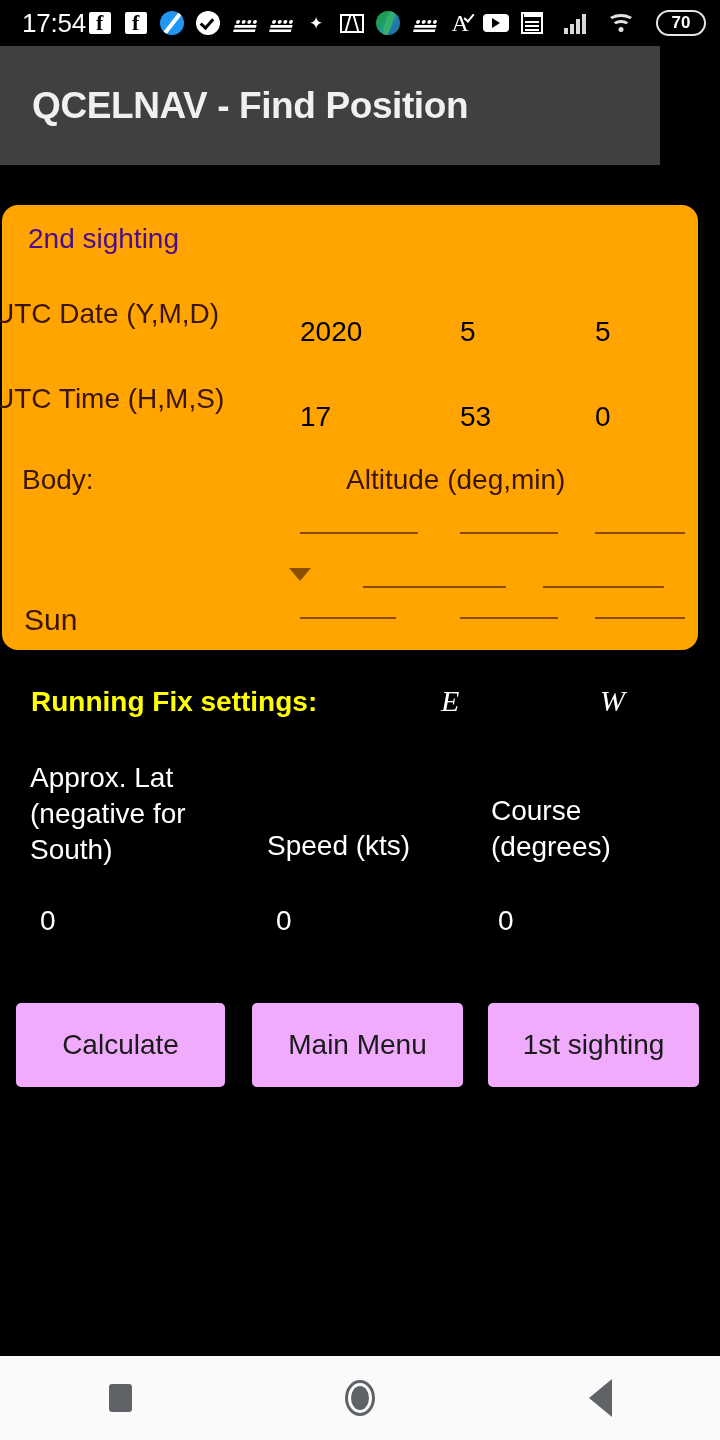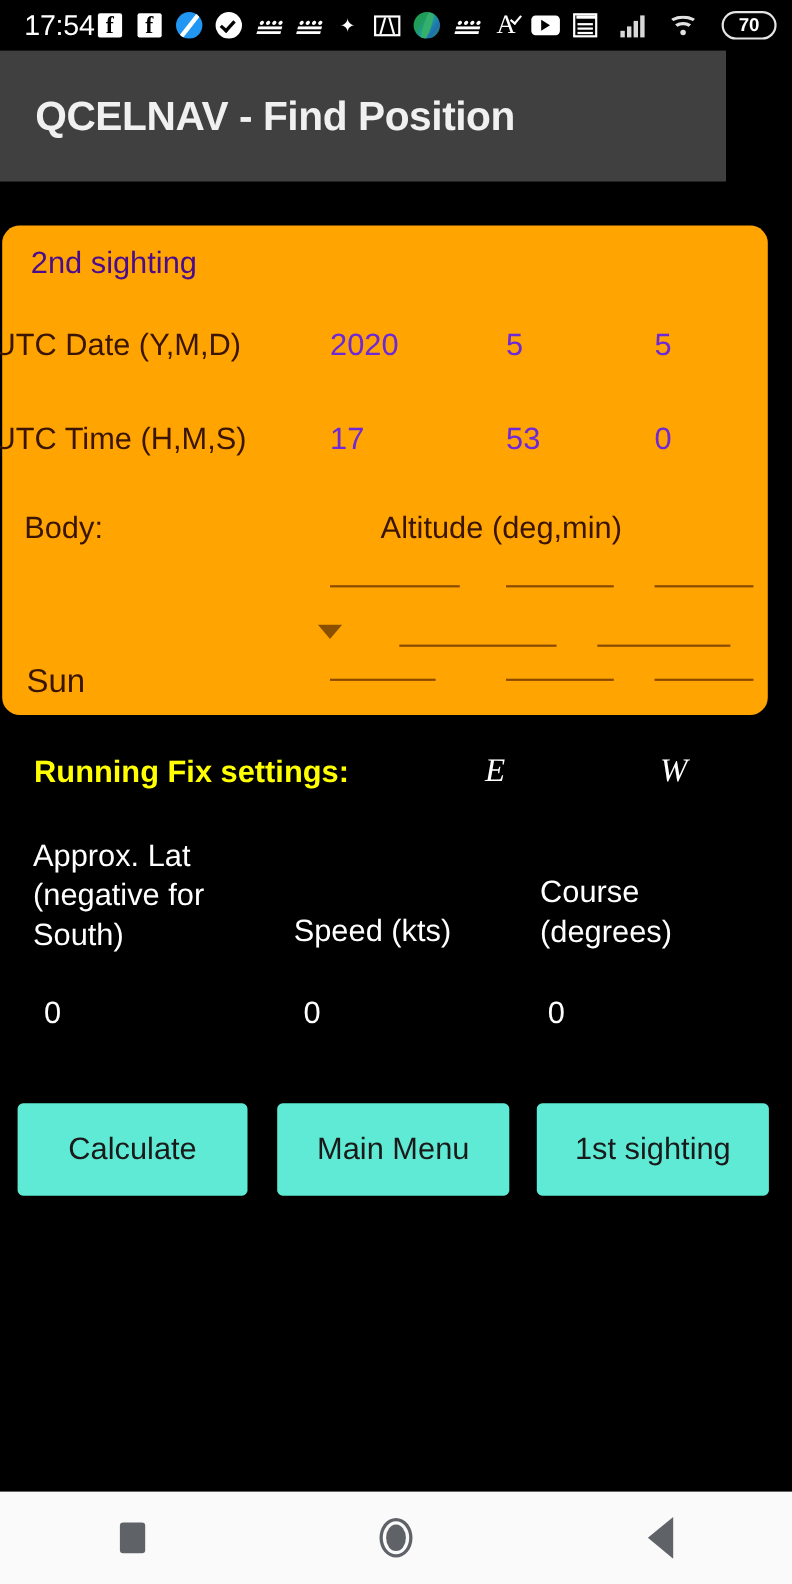--- a/index.html
+++ b/index.html
@@ -309,22 +309,23 @@
     font-size: 28px;
     white-space: nowrap;
   }
   .lbl-date { left: -8px;  top: 93px; }
   .lbl-time { left: -8px;  top: 178px; }
   .lbl-body { left: 20px;  top: 259px; }
   .lbl-alt  { left: 344px; top: 259px; }
 
   .fieldval {
     position: absolute;
-    color: #6d28d9;
-    font-size: 28px;
+    color: #000000;
+    font-size: 28px;
+    margin-top: 18px;
   }
   .fieldline {
     position: absolute;
     height: 2px;
     background: #8a4b00;
   }
 
   .sun-value {
     position: absolute;
     left: 24px;
@@ -381,21 +382,21 @@
   }
   .cv-lat    { left: 40px; }
   .cv-speed  { left: 276px; }
   .cv-course { left: 498px; }
 
   
   .btn {
     position: absolute;
     top: 1003px;
     height: 84px;
-    background: #5eead4;
+    background: #f0abfc;
     border: none;
     border-radius: 5px;
     color: #1a1a1a;
     font-size: 28px;
     font-family: "Liberation Sans", sans-serif;
     display: flex;
     align-items: center;
     justify-content: center;
     box-sizing: border-box;
     padding: 0;

